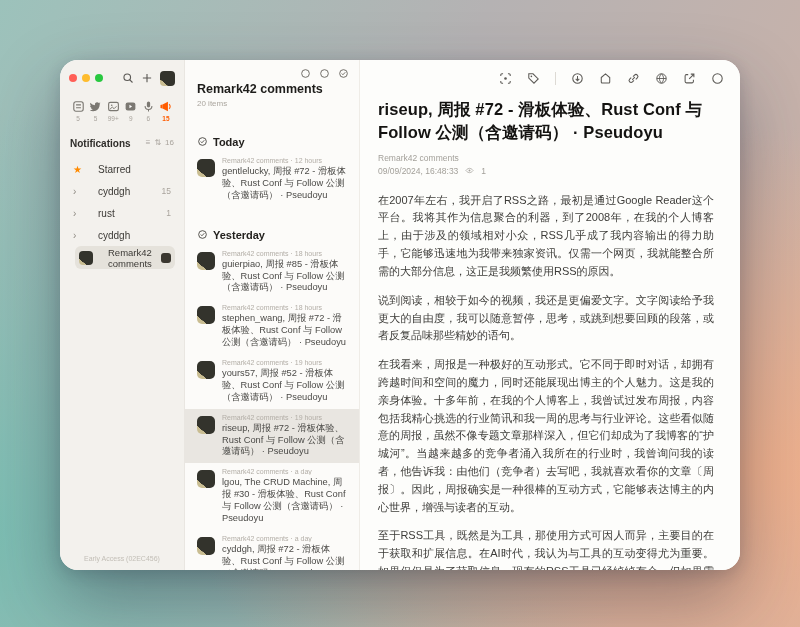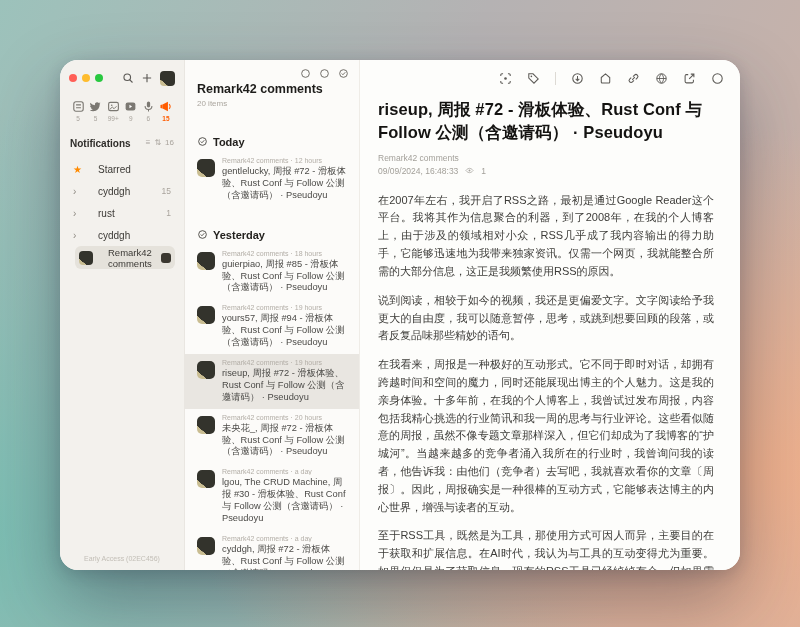--- a/index.html
+++ b/index.html
@@ -236,36 +236,36 @@
       <div class="item">
         <span class="iavatar"></span>
         <div class="itext">
           <div class="imeta">Remark42 comments · 18 hours</div>
           <div class="ititle">guierpiao, 周报 #85 - 滑板体验、Rust Conf 与 Follow 公测（含邀请码） · Pseudoyu</div>
         </div>
       </div>
       <div class="item">
         <span class="iavatar"></span>
         <div class="itext">
+          <div class="imeta">Remark42 comments · 18 hours</div>
+          <div class="ititle">stephen_wang, 周报 #72 - 滑板体验、Rust Conf 与 Follow 公测（含邀请码） · Pseudoyu</div>
+        </div>
+      </div>
+      <div class="item">
+        <span class="iavatar"></span>
+        <div class="itext">
           <div class="imeta">Remark42 comments · 19 hours</div>
-          <div class="ititle">yours57, 周报 #94 - 滑板体验、Rust Conf 与 Follow 公测（含邀请码） · Pseudoyu</div>
+          <div class="ititle">yours57, 周报 #52 - 滑板体验、Rust Conf 与 Follow 公测（含邀请码） · Pseudoyu</div>
         </div>
       </div>
       <div class="item selected">
         <span class="iavatar"></span>
         <div class="itext">
           <div class="imeta">Remark42 comments · 19 hours</div>
           <div class="ititle">riseup, 周报 #72 - 滑板体验、Rust Conf 与 Follow 公测（含邀请码） · Pseudoyu</div>
-        </div>
-      </div>
-      <div class="item">
-        <span class="iavatar"></span>
-        <div class="itext">
-          <div class="imeta">Remark42 comments · 20 hours</div>
-          <div class="ititle">未央花_, 周报 #72 - 滑板体验、Rust Conf 与 Follow 公测（含邀请码） · Pseudoyu</div>
         </div>
       </div>
       <div class="item">
         <span class="iavatar"></span>
         <div class="itext">
           <div class="imeta">Remark42 comments · a day</div>
           <div class="ititle">lgou, The CRUD Machine, 周报 #30 - 滑板体验、Rust Conf 与 Follow 公测（含邀请码） · Pseudoyu</div>
         </div>
       </div>
       <div class="item">

